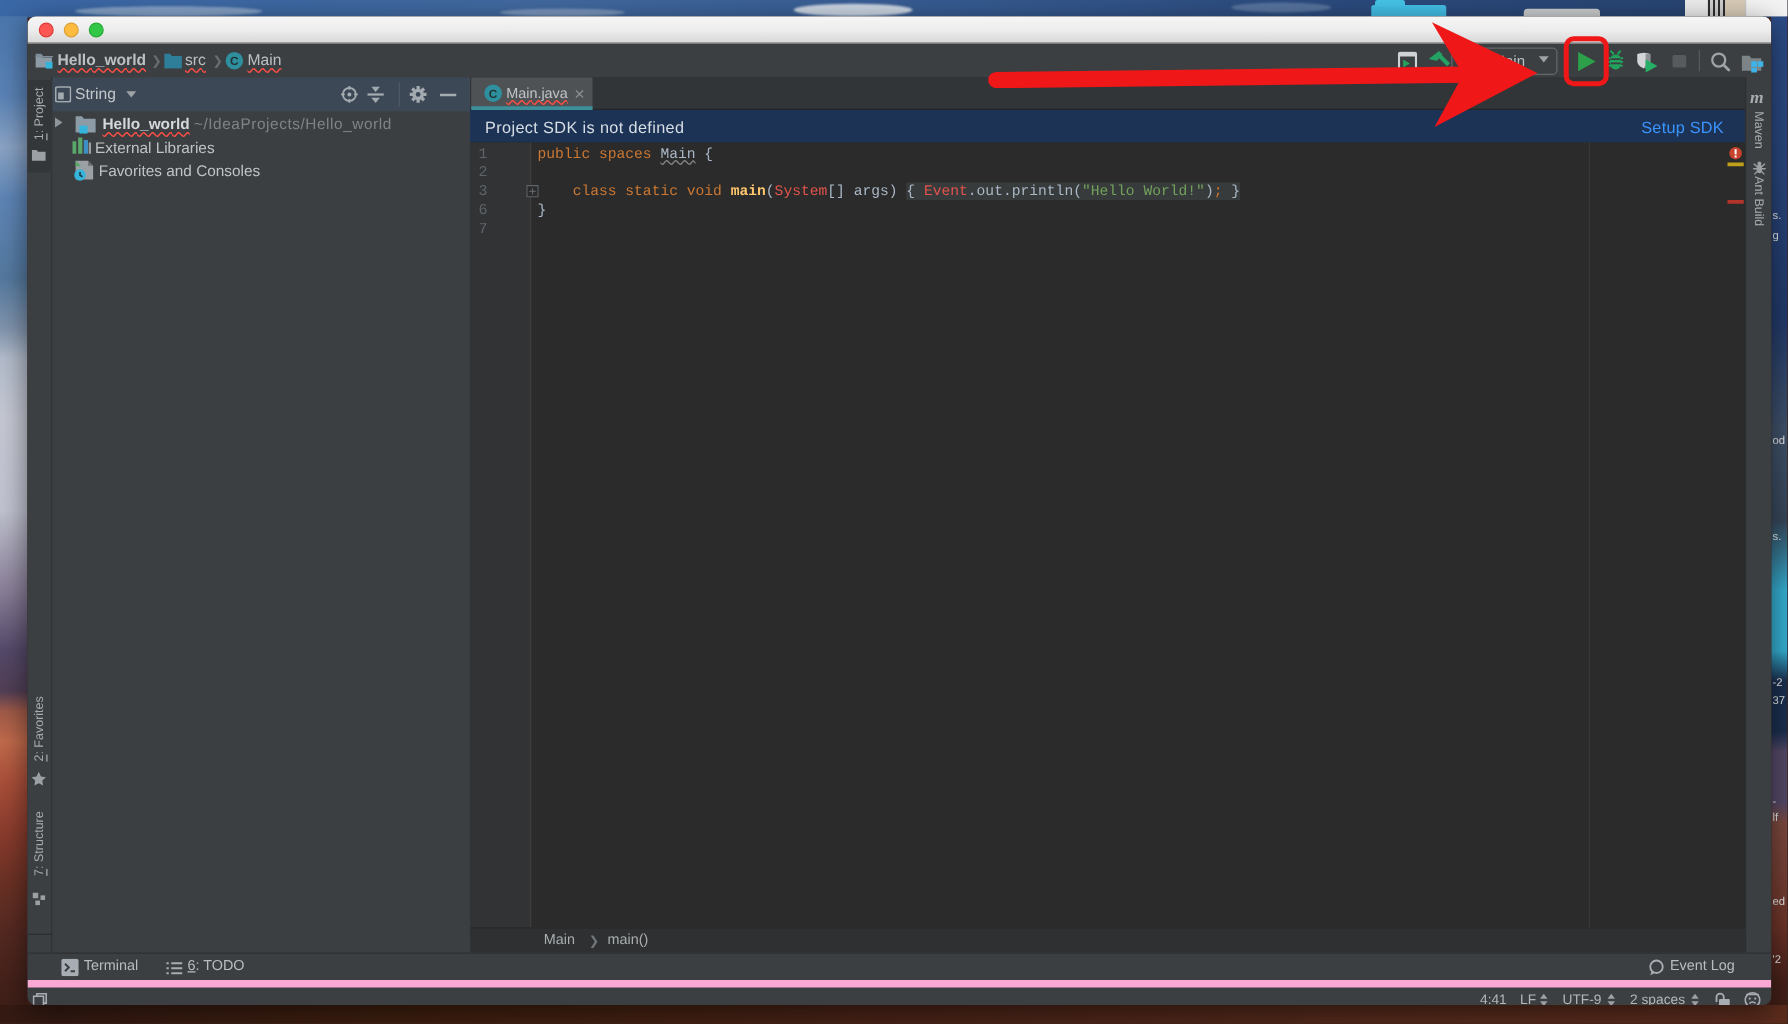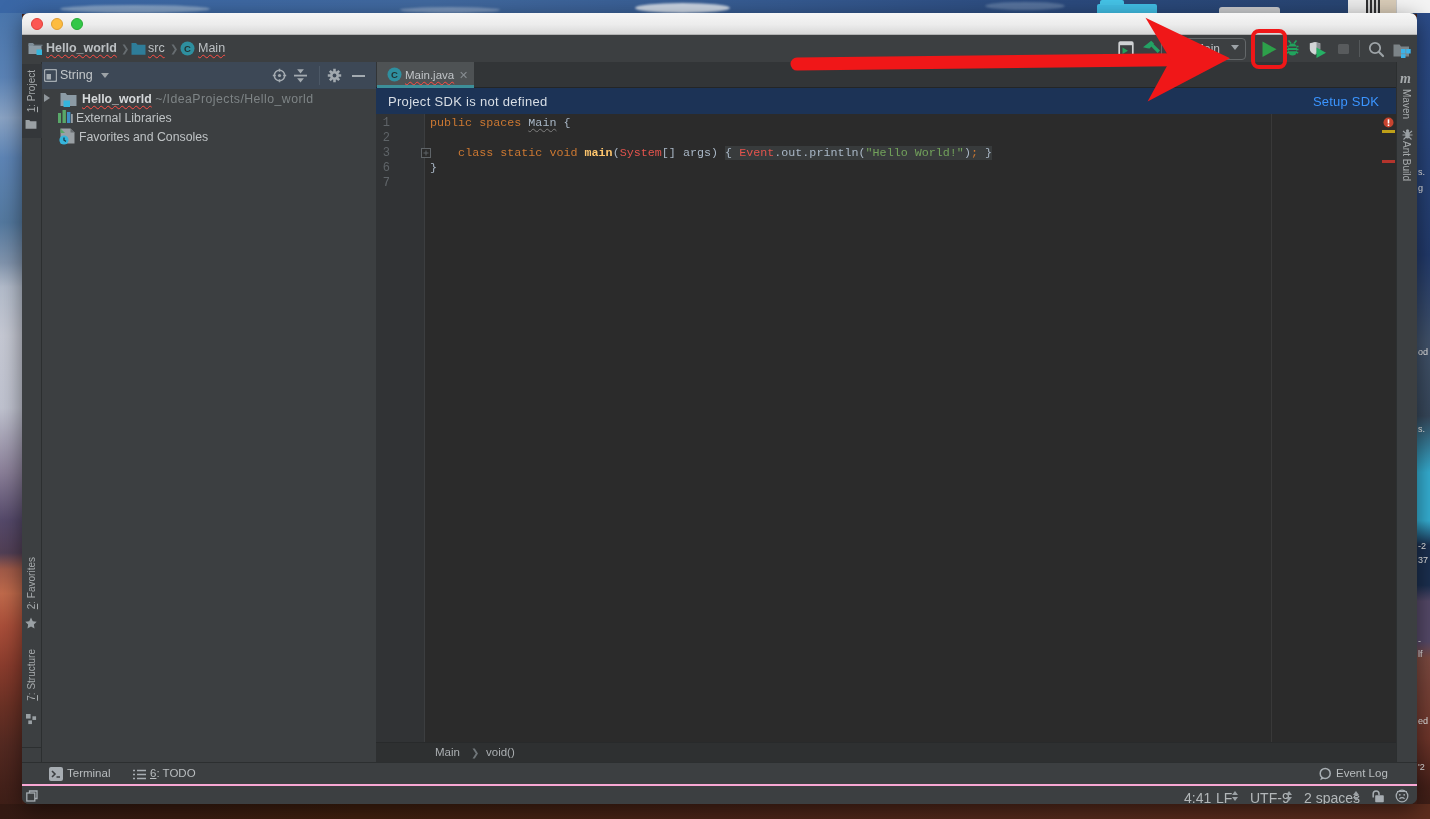--- a/index.html
+++ b/index.html
@@ -73,21 +73,21 @@
   #gutter { left:0; top:0; width:49px; height:628px; background:#313335; border-right:1px solid #3c3e40; }
   .lnum { position:absolute; left:0; width:14px; text-align:right; font-family:"Liberation Mono",monospace; font-size:12px; color:#5f6468; line-height:15px; }
   .cline { position:absolute; left:54px; font-family:"Liberation Mono",monospace; font-size:11.7px; letter-spacing:0.01px; line-height:15px; white-space:pre; color:#a9b7c6; }
   .kw { color:#cc7832; } .mth { color:#ffc66d; font-weight:bold; } .err { color:#e4544d; } .str { color:#72a25b; }
   .fold { background:#383b3c; }
   #marginline { left:895px; top:0; width:1px; height:628px; background:#393939; }
   #crumbs { left:0; top:680px; width:1020px; height:20px; background:#2e3031; border-top:1px solid #282a2b; font-size:11.5px; color:#aaaeb1; }
 
   
   #toolrow { left:0; top:749px; width:1395px; height:22px; background:#3c3f41; border-top:1px solid #2c2f30; font-size:11.5px; color:#b9bdbf; }
-  #statusbar { left:0; top:771px; width:1395px; height:20px; background:#3c3f41; border-top:2px solid #f9a8d4; font-size:14px; color:#b3b7b9; }
+  #statusbar { left:0; top:771px; width:1395px; height:20px; background:#3c3f41; border-top:6px solid #f9a8d4; font-size:11px; color:#b3b7b9; }
 
   .updn { width:7px; height:12px; }
   .updn:before { content:""; position:absolute; left:0; top:1px; border-left:3.5px solid transparent; border-right:3.5px solid transparent; border-bottom:4px solid #9ba1a5; }
   .updn:after { content:""; position:absolute; left:0; top:7px; border-left:3.5px solid transparent; border-right:3.5px solid transparent; border-top:4px solid #9ba1a5; }
 
   
   #redrect { left:1251px; top:29px; width:36px; height:40px; border:4px solid #f01718; border-radius:8px; }
 </style>
 </head>
 <body>
@@ -292,21 +292,21 @@
           <circle cx="5.5" cy="5.5" r="5" fill="#c7432e"></circle>
           <rect x="4.7" y="2.3" width="1.6" height="4.2" fill="#fff"></rect>
           <rect x="4.7" y="7.4" width="1.6" height="1.6" fill="#fff"></rect>
         </svg>
         <div class="abs" style="left:1006px;top:16px;width:13px;height:3px;background:#bfa018"></div>
         <div class="abs" style="left:1006px;top:46px;width:13px;height:3px;background:#b4342c"></div>
       </div>
       <div id="crumbs" class="abs">
         <span style="position:absolute;left:59px;top:3px">Main</span>
         <span style="position:absolute;left:95px;top:4px;color:#70767a;font-size:10px">❯</span>
-        <span style="position:absolute;left:110px;top:3px">void()</span>
+        <span style="position:absolute;left:110px;top:3px">main()</span>
       </div>
     </div>
     <div id="rstripe" class="abs">
       <div class="abs" style="left:3px;top:9px;font-size:14px;font-weight:bold;font-style:italic;color:#a7abad;font-family:'Liberation Serif',serif">m</div>
       <div class="abs vlabel vl-right" style="left:4px;top:27px">Maven</div>
       <svg class="abs" style="left:4px;top:66px" width="13" height="13" viewBox="0 0 13 13">
         <ellipse cx="6.5" cy="7" rx="2.2" ry="3.6" fill="#9aa0a4"></ellipse>
         <circle cx="6.5" cy="2.8" r="1.6" fill="#9aa0a4"></circle>
         <path d="M2 3 l3 2.5 M11 3 l-3 2.5 M1.5 7 h3.5 M11.5 7 h-3.5 M2.5 11.5 l2.5-2.5 M10.5 11.5 l-2.5-2.5" stroke="#9aa0a4" stroke-width="1.1" fill="none"></path>
       </svg>

